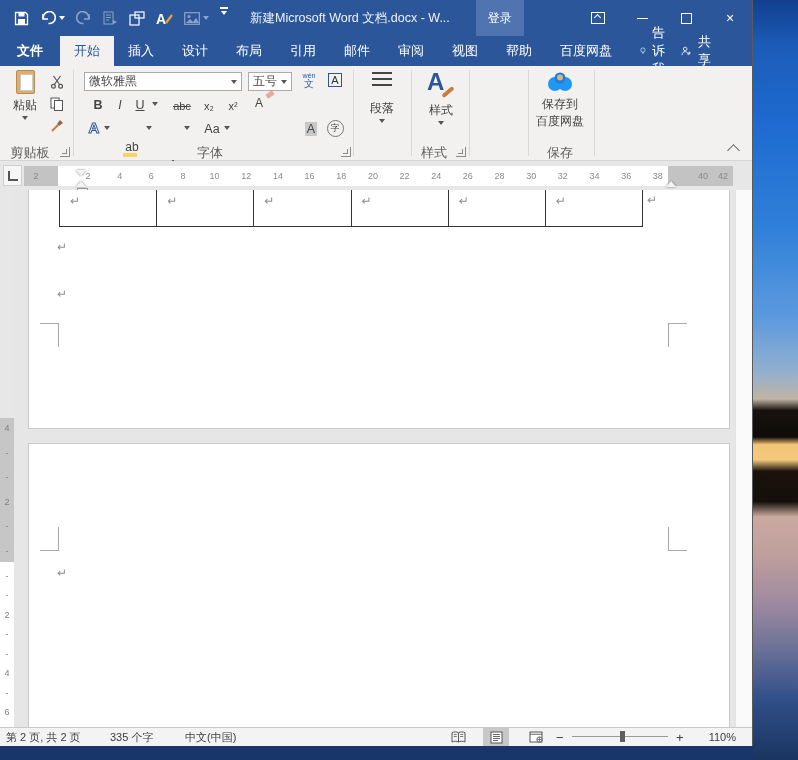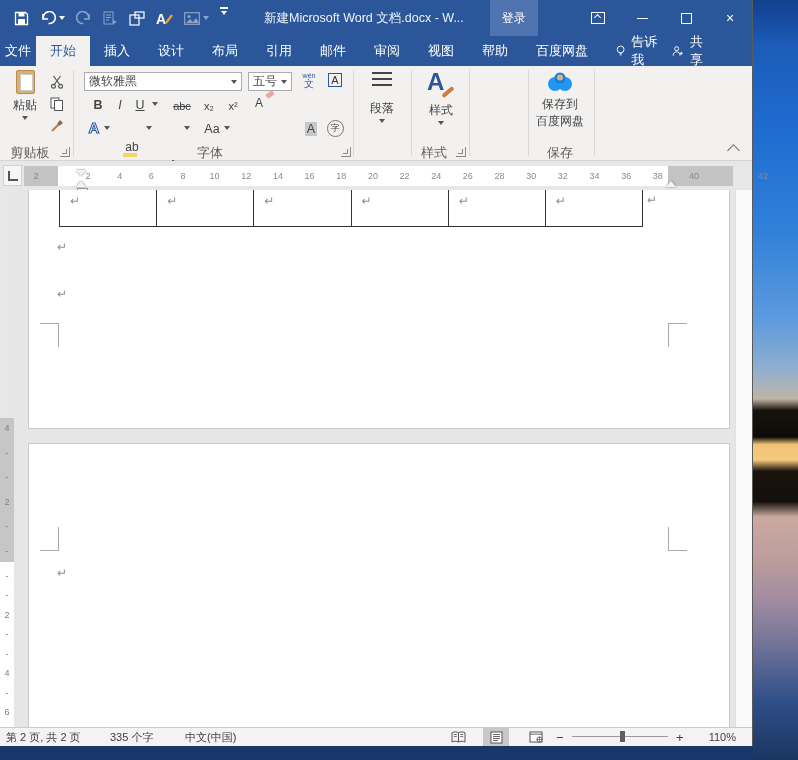--- a/index.html
+++ b/index.html
@@ -7,35 +7,35 @@
   
   .wallpaper{position:absolute;left:753px;top:0;width:45px;height:760px;
     background:linear-gradient(180deg,#11408f 0%,#1c5cb8 6%,#1e6ad0 16%,#2f80d9 30%,#5d9ade 42%,#93b0cd 49%,#c0b4a4 52.5%,#17120c 54%,#0e0b08 57.5%,#f2c476 58.5%,#f5ca7c 60.5%,#1a130c 62%,#140f0a 66%,#c9a9a0 68%,#bf9f9d 73%,#a18ba0 79%,#6f7398 85%,#31508a 92%,#1a3560 100%);}
   .window{position:absolute;left:0;top:0;width:753px;height:760px;border-right:1px solid #5a5a5a;box-sizing:border-box;background:#e6e6e6;}
 
   
   .titlebar{position:absolute;left:0;top:0;width:100%;height:36px;background:#2b579a;display:flex;align-items:center;color:#fff;}
   .qat{display:flex;align-items:center;gap:11px;padding-left:14px;}
   .qat .qbtn{display:flex;align-items:center;height:22px;}
   .dim{opacity:.45;}
-  .title-text{font-size:12.5px;color:#eef2fa;margin-left:36px;white-space:nowrap;}
+  .title-text{font-size:12.5px;color:#eef2fa;margin-left:22px;white-space:nowrap;}
   .login-btn{margin-left:26px;background:#4f74b0;color:#fff;font-size:12px;padding:18px 12px;border-radius:1px;}
   .wincontrols{margin-left:auto;display:flex;align-items:center;height:36px;}
   .wc{width:44px;height:36px;display:flex;align-items:center;justify-content:center;color:#fff;font-size:14px;}
   .min-glyph{width:11px;height:1px;background:#fff;}
   .max-glyph{width:9px;height:9px;border:1px solid #fff;}
   .ribopt-glyph{width:12px;height:10px;border:1px solid #fff;position:relative;}
   .ribopt-glyph:before{content:"";position:absolute;left:3px;top:2px;width:4px;height:4px;border-left:1px solid #fff;border-top:1px solid #fff;transform:rotate(45deg);}
   .chev{display:inline-block;width:0;height:0;border-left:3px solid transparent;border-right:3px solid transparent;border-top:4px solid #fff;}
   .chev.dark{border-top-color:#555;}
 
   
   .tabsrow{position:absolute;left:0;top:36px;width:100%;height:30px;background:#2b579a;display:flex;align-items:stretch;color:#fff;font-size:13px;}
   .tab{display:flex;align-items:center;padding:0 14px;cursor:default;white-space:nowrap;}
-  .tab.file{padding:0 5px;}
+  .tab.file{padding:0 17px;font-weight:bold;}
   .tab.active{background:#f2f1f0;color:#2b579a;}
   .tellme{display:flex;align-items:center;gap:6px;padding:0 10px;margin-left:4px;}
   .shareitem{display:flex;align-items:center;gap:6px;margin-left:auto;margin-right:42px;}
 
   
   .ribbon{position:absolute;left:0;top:66px;width:100%;height:95px;background:#f2f1f0;border-bottom:1px solid #d4d4d4;box-sizing:border-box;font-size:12px;color:#444;}
   .rdiv{position:absolute;top:4px;height:86px;width:1px;background:#d9d8d6;}
   .grouplabel{position:absolute;top:78px;font-size:13px;color:#605f5d;text-align:center;}
   .launcher{position:absolute;top:81px;width:9px;height:9px;border-right:1px solid #8a8a8a;border-bottom:1px solid #8a8a8a;}
   .launcher:before{content:"";position:absolute;right:2px;bottom:2px;width:4px;height:4px;border-right:1px solid #8a8a8a;border-bottom:1px solid #8a8a8a;}
@@ -77,21 +77,21 @@
 
   
   .rulerrow{position:absolute;left:0;top:161px;width:100%;height:29px;background:#e7e7e7;}
   .tabsel{position:absolute;left:3px;top:4px;width:19px;height:21px;background:#f6f6f6;border:1px solid #cfcfcf;box-sizing:border-box;display:flex;align-items:center;justify-content:center;}
   .tabsel i{width:8px;height:8px;border-left:2px solid #555;border-bottom:2px solid #555;}
   .hruler{position:absolute;left:24px;top:5px;width:709px;height:20px;background:#fff;}
   .hr-seg{position:absolute;top:0;height:20px;background:#c3c3c3;}
   .rnum{font-size:9px;color:#8a8a8a;line-height:20px;display:inline-block;width:20px;text-align:center;}
   .hnum-left{position:absolute;left:0;top:0;width:24px;text-align:center;}
   .hnum-band{position:absolute;left:54px;top:0;width:590px;display:flex;justify-content:space-between;}
-  .hnum-right{position:absolute;left:660px;top:0;width:89px;display:flex;justify-content:space-between;}
+  .hnum-right{position:absolute;left:620px;top:0;width:89px;display:flex;justify-content:flex-end;}
   .ind{position:absolute;width:0;height:0;}
   .ind.first{left:52px;top:4px;border-left:5px solid transparent;border-right:5px solid transparent;border-top:6px solid #f4f4f4;filter:drop-shadow(0 0 1px #777);}
   .ind.hang{left:52px;top:15px;border-left:5px solid transparent;border-right:5px solid transparent;border-bottom:6px solid #f4f4f4;filter:drop-shadow(0 0 1px #777);}
   .ind.box{left:53px;top:22px;width:9px;height:4px;background:#f4f4f4;border:1px solid #999;}
   .ind.right{left:642px;top:15px;border-left:5px solid transparent;border-right:5px solid transparent;border-bottom:6px solid #f4f4f4;filter:drop-shadow(0 0 1px #777);}
 
   
   .docarea{position:absolute;left:0;top:190px;width:100%;height:537px;background:#e6e6e6;overflow:hidden;}
   .vruler{position:absolute;left:0;top:0;width:14px;height:100%;background:#e7e7e7;}
   .v-seg{position:absolute;left:0;width:14px;display:flex;flex-direction:column;justify-content:space-between;align-items:center;}

